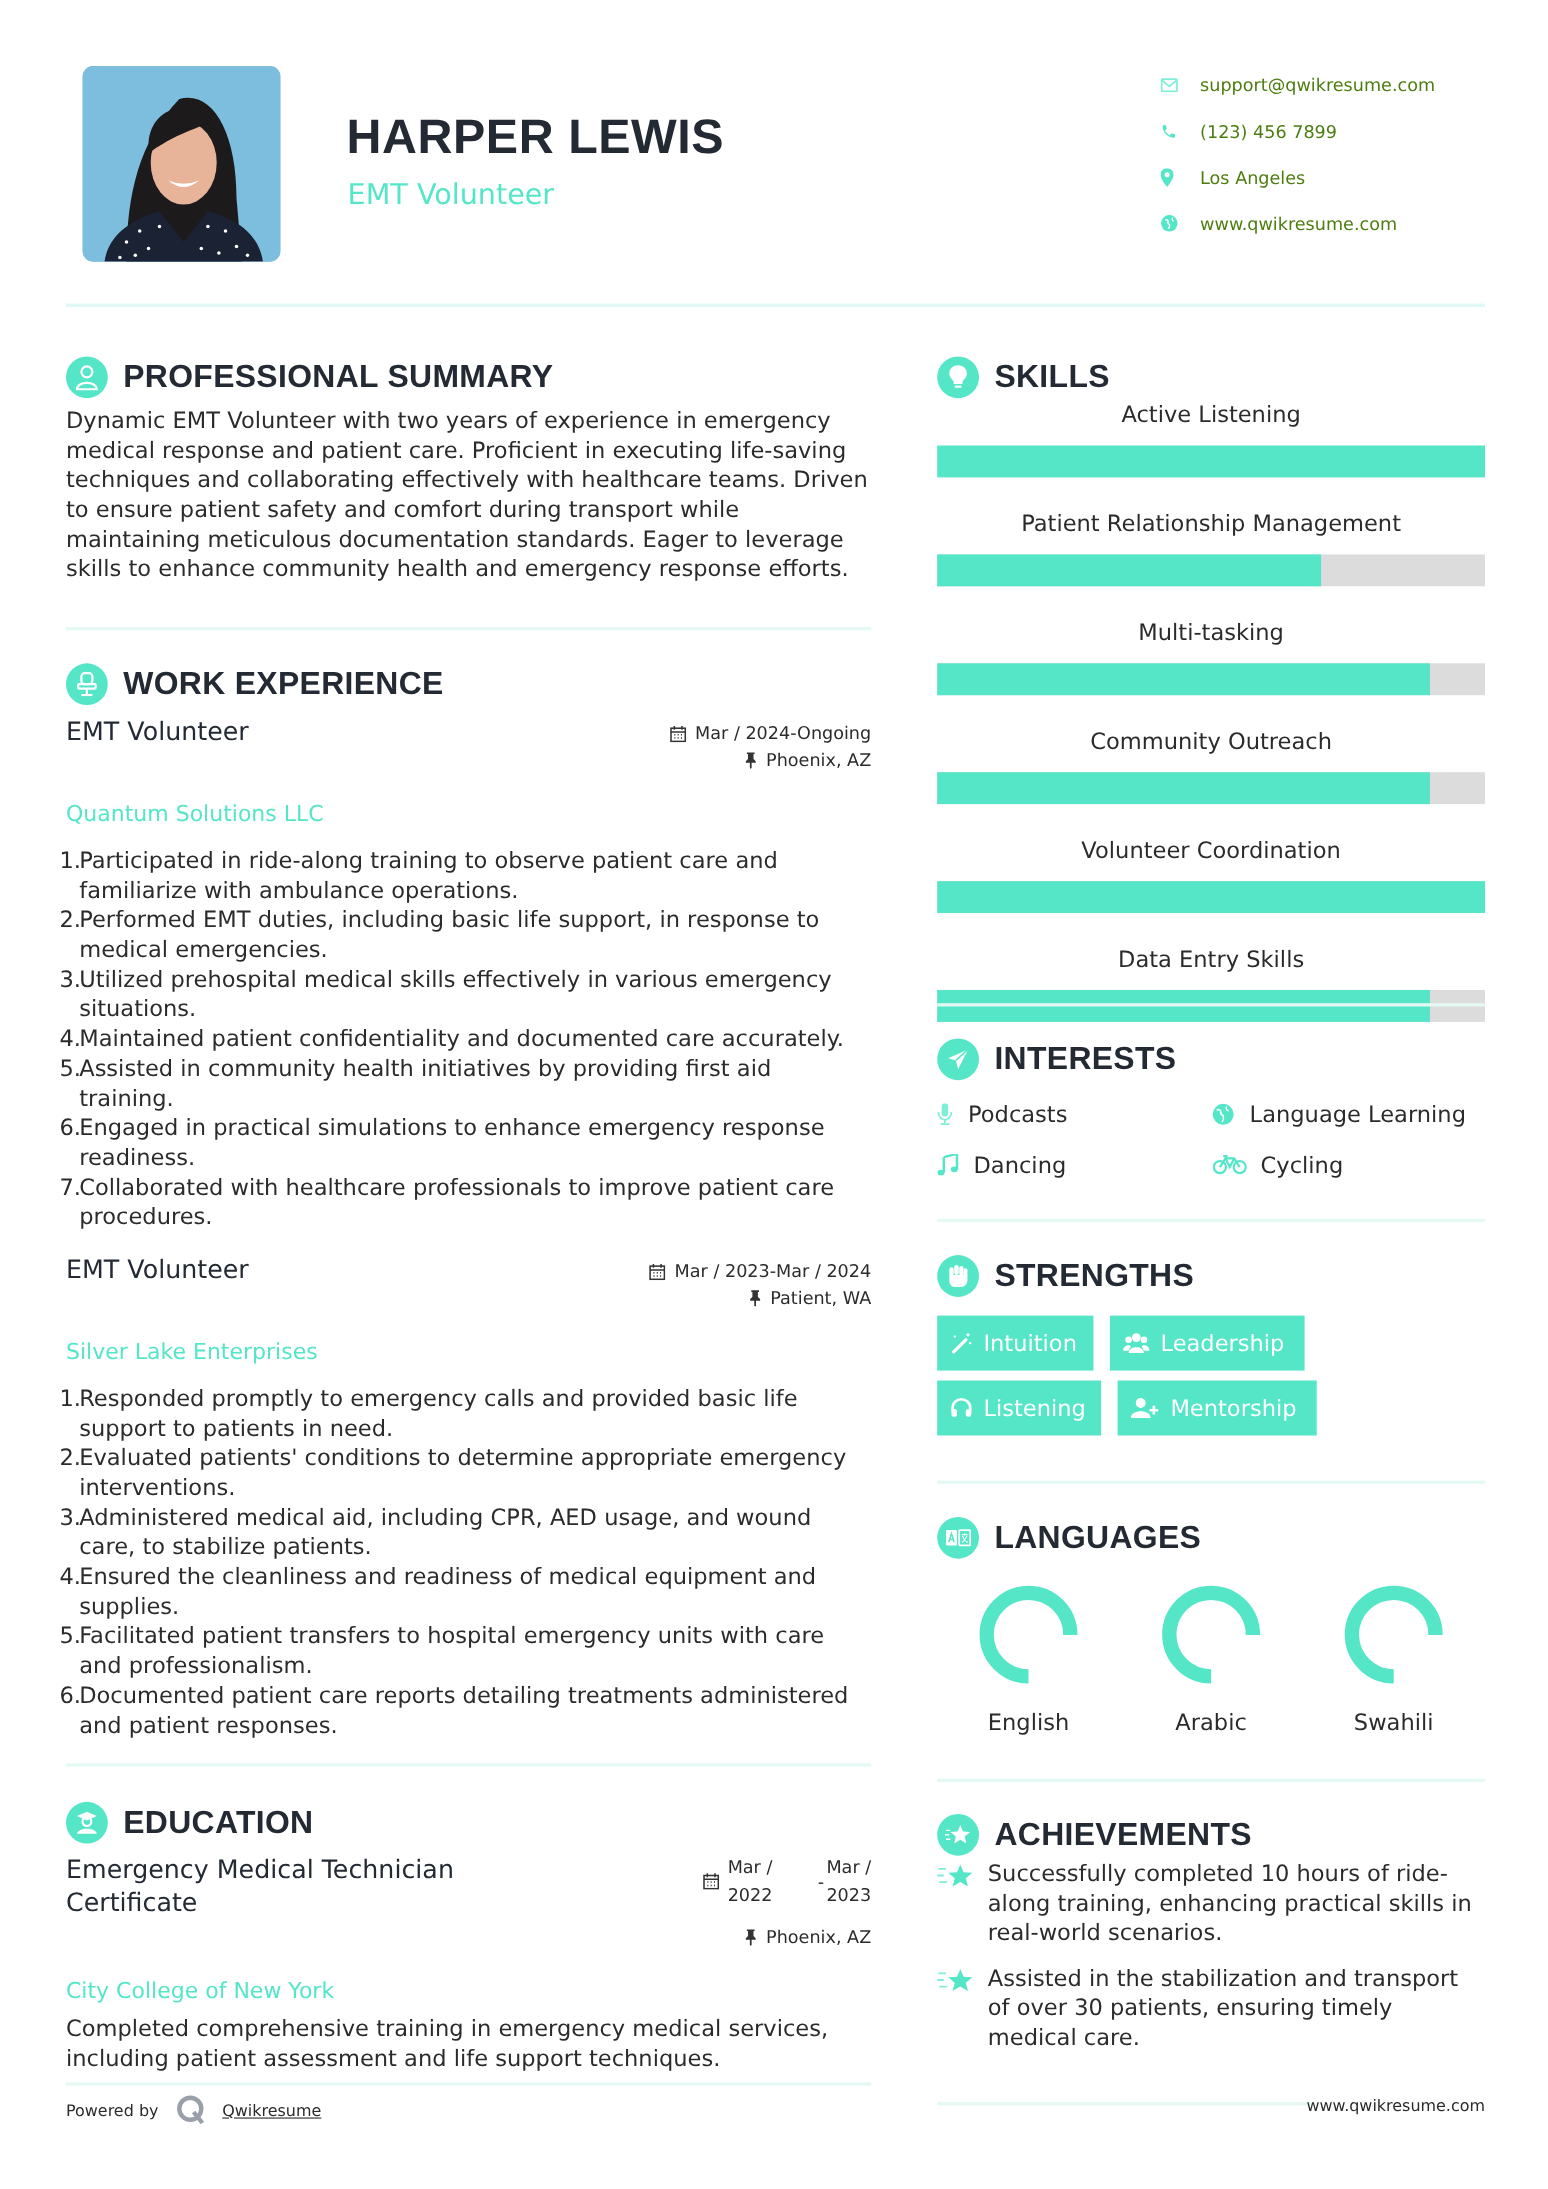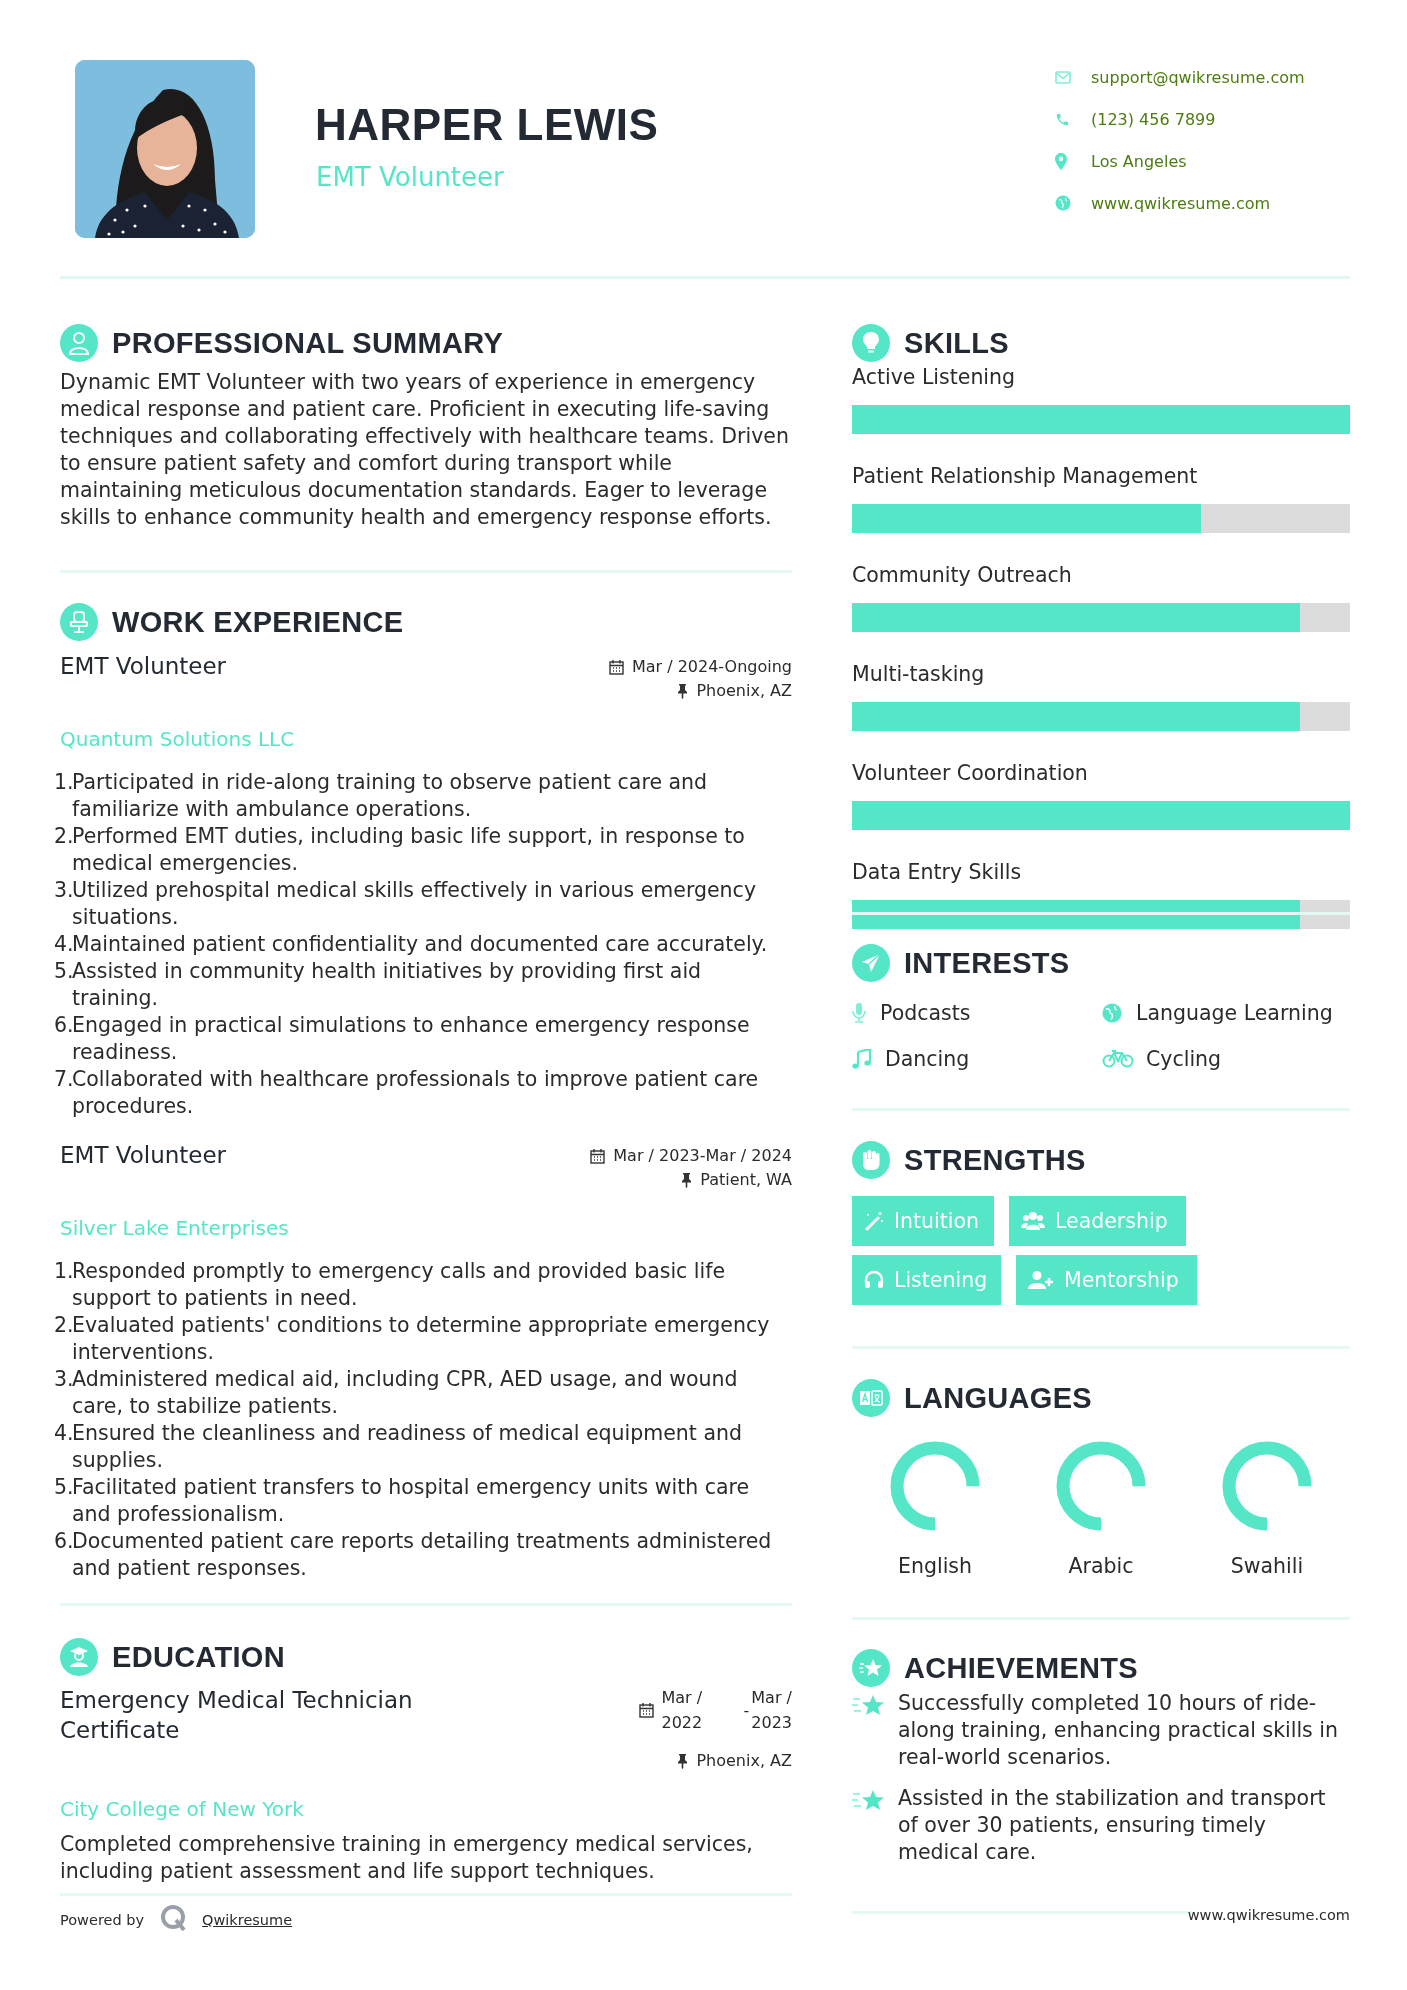--- a/index.html
+++ b/index.html
@@ -309,21 +309,21 @@
           </svg>
         <span>Phoenix, AZ</span>
       </div>
     </div>
     <p class="body-text" style="margin-top: 8px;">Completed comprehensive training in emergency medical services, including patient assessment and life support techniques.</p>
   </div>
 </div>
 
 <div class="abs divider" style="left:60px; top:1893px; width:732px;"></div>
 
-<div class="abs right" style="top: 323px;">
+<div class="abs right" style="top: 323px; text-align: center;">
   <div class="sec-head">
     <span class="sec-icon">
       <svg width="18" height="24" viewBox="0 0 18 24">
           <path d="M9 1 C4 1 1 4.5 1 8.5 C1 12 4 14 5 16 V18 H13 V16 C14 14 17 12 17 8.5 C17 4.5 14 1 9 1 Z" fill="#fff"></path>
           <rect x="6" y="19.5" width="6" height="2" fill="#fff"></rect>
         </svg>
     </span>
     <span class="sec-title">SKILLS</span>
   </div>
   <div style="margin-top: 0px;">
@@ -333,27 +333,27 @@
           <div class="skill-fill" style="width: 100%;"></div>
         </div>
     </div>
     <div>
       <div class="skill-label">Patient Relationship Management</div>
       <div class="skill-track">
           <div class="skill-fill" style="width: 70%;"></div>
         </div>
     </div>
     <div>
-      <div class="skill-label">Community Outreach</div>
+      <div class="skill-label">Multi-tasking</div>
       <div class="skill-track">
           <div class="skill-fill" style="width: 90%;"></div>
         </div>
     </div>
     <div>
-      <div class="skill-label">Multi-tasking</div>
+      <div class="skill-label">Community Outreach</div>
       <div class="skill-track">
           <div class="skill-fill" style="width: 90%;"></div>
         </div>
     </div>
     <div>
       <div class="skill-label">Volunteer Coordination</div>
       <div class="skill-track">
           <div class="skill-fill" style="width: 100%;"></div>
         </div>
     </div>

